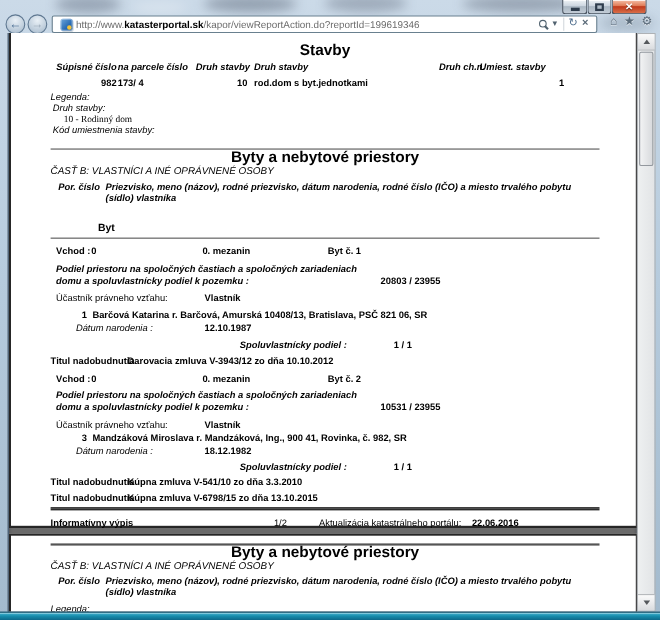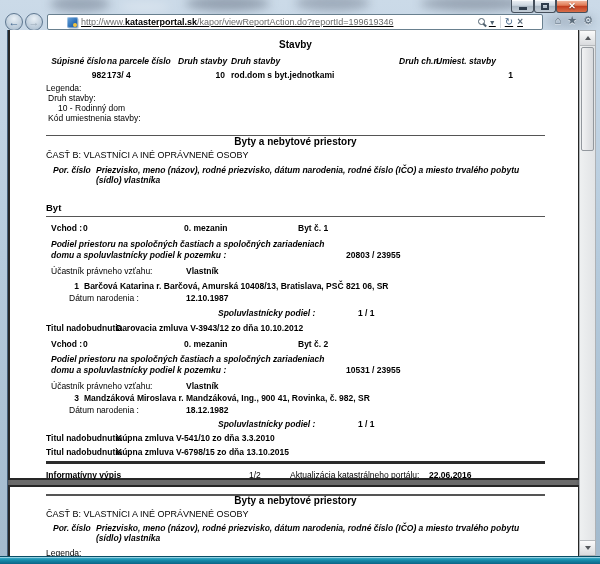--- a/index.html
+++ b/index.html
@@ -28,21 +28,21 @@
 
   
   .navbar { position:absolute; top:13px; left:0; right:0; height:18px; }
   .nav-circle { position:absolute; width:18px; height:18px; border-radius:50%;
     border:1px solid #5e7式; border:1px solid #5e7790; display:flex; align-items:center; justify-content:center;
     font-size:11px; line-height:11px; background:radial-gradient(circle at 50% 30%,#e9f0f6,#b9c9d8 70%,#9fb3c5); }
   .btn-back { left:5px; top:0; color:#3f648c; }
   .btn-fwd  { left:25px; top:0; color:#9aa9b8; }
   .addressbar { position:absolute; left:47px; top:1px; width:496px; height:16px;
     background:#fff; border:1px solid #69808f; border-radius:2px;
-    display:flex; align-items:center; padding:0 19px; font-size:9px;text-decoration:underline; }
+    display:flex; align-items:center; padding:0 7px; font-size:9px; }
   .favicon { width:11px; height:11px; margin-right:3px; flex:0 0 auto; border-radius:2px;
     background:linear-gradient(135deg,#6fa8dc 0%,#2a6db5 60%,#1b4f8a 100%);
     box-shadow:inset 0 0 0 1px rgba(255,255,255,.4), 1px 1px 0 #cfd8e0; position:relative; }
   .favicon::after { content:""; position:absolute; right:1px; bottom:1px; width:4px; height:4px;
     border-radius:50%; background:#f3c33c; }
   .url { flex:1 1 auto; white-space:nowrap; overflow:hidden; color:#6c6c6c; letter-spacing:0; }
   .url-domain { color:#000; font-weight:bold; }
   .addr-icons { display:flex; align-items:center; flex:0 0 auto; color:#51626f; }
   .mag { position:relative; width:10px; height:10px; margin-right:2px; }
   .mag::before { content:""; position:absolute; left:1px; top:1px; width:5px; height:5px;
@@ -61,23 +61,23 @@
   .viewport { position:absolute; top:30px; left:7px; width:572px; height:526px;
     background:#6a6a6a; overflow:hidden; border-left:1px solid #46607a;
     box-shadow:inset 0 2px 3px rgba(10,20,40,.45); }
   .page { position:relative; background:#fff; border:2px solid #262626; width:572px; }
   .page1 { height:458px; margin-top:-8px; }
   .page2 { height:96px; margin-top:5px; }
 
   
   .l { position:absolute; left:36px; right:33px; font-size:8.5px; line-height:10px;
     color:#000; white-space:nowrap; }
-  .b { font-weight:bold; } .i { } .bi { font-weight:bold; font-style:italic; }
+  .b { font-weight:bold; } .i { font-style:italic; } .bi { font-weight:bold; font-style:italic; }
   .center { text-align:center; }
-  .title { font-size:10px; }
+  .title { font-size:14px; }
   .at { position:absolute; top:0; white-space:nowrap; }
   .ra { text-align:right; }
   .hr { position:absolute; left:36px; right:33px; height:0; border-top:1px solid #555; }
   .hr2 { position:absolute; left:36px; right:33px; height:0; border-top:2px solid #555; }
   .hrft { position:absolute; left:36px; right:33px; height:3px;
     border-top:1px solid #2c2c2c; border-bottom:2px solid #2c2c2c; }
 
   
   .scrollbar { position:absolute; top:30px; right:4px; width:17px; height:526px;
     background:linear-gradient(90deg,#eef0f1,#e2e4e6); border:1px solid #aeb2b6; }
@@ -171,34 +171,34 @@
       <div class="l b" style="top:46px;">
         <span class="at ra" style="left:0;width:60px;">982</span>
         <span class="at" style="left:61px;">173/ 4</span>
         <span class="at ra" style="left:132px;width:47px;">10</span>
         <span class="at" style="left:185px;">rod.dom s byt.jednotkami</span>
         <span class="at ra" style="left:402px;width:65px;">1</span>
       </div>
 
       <div class="l i" style="top:59px;">Legenda:</div>
       <div class="l i" style="top:69px;left:38px;">Druh stavby:</div>
-      <div class="l" style="top:79px;left:48px;">10 - Rodinný dom</div>
+      <div class="l" style="top:79px;left:48px;font-family:Liberation Serif, serif;">10 - Rodinný dom</div>
       <div class="l i" style="top:89px;left:38px;">Kód umiestnenia stavby:</div>
 
       <div class="hr" style="top:111px;"></div>
       <div class="l b title center" style="top:113px;">Byty a nebytové priestory</div>
       <div class="l i" style="top:126px;font-size:9px;">ČASŤ B: VLASTNÍCI A INÉ OPRÁVNENÉ OSOBY</div>
 
       <div class="l bi" style="top:141px;">
         <span class="at" style="left:7px;">Por. číslo</span>
         <span class="at" style="left:50px;">Priezvisko, meno (názov), rodné priezvisko, dátum narodenia, rodné číslo (IČO) a miesto trvalého pobytu</span>
       </div>
       <div class="l bi" style="top:151px;left:86px;">(sídlo) vlastníka</div>
 
-      <div class="l b" style="top:179px;font-size:9.5px;">Byt</div>
+      <div class="l b" style="top:179px;font-size:9.5px;margin-left:43px;">Byt</div>
       <div class="hr" style="top:192px;"></div>
 
       <div class="l b" style="top:199px;">
         <span class="at" style="left:5px;">Vchod :</span>
         <span class="at" style="left:37px;">0</span>
         <span class="at" style="left:138px;">0. mezanin</span>
         <span class="at" style="left:252px;">Byt č. 1</span>
       </div>
       <div class="l bi" style="top:215px;left:41px;">Podiel priestoru na spoločných častiach a spoločných zariadeniach</div>
       <div class="l" style="top:226px;">

